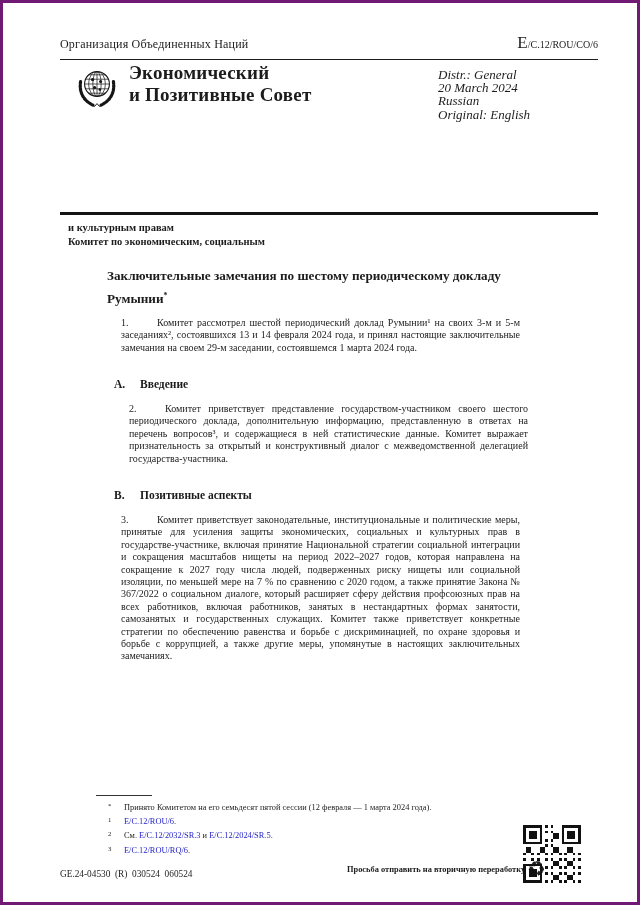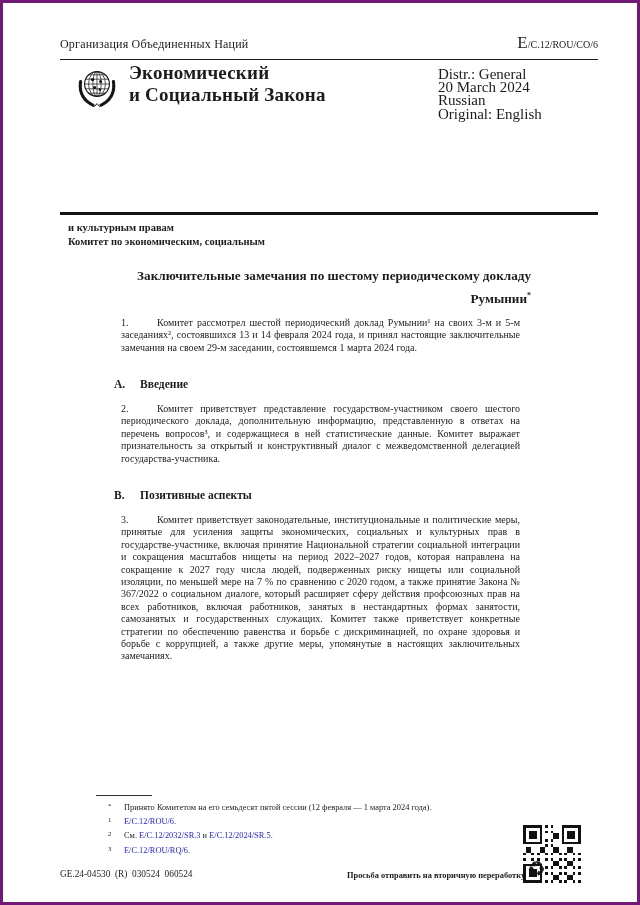--- a/index.html
+++ b/index.html
@@ -10,42 +10,42 @@
   }
   
   .masthead{position:absolute;left:57px;top:30px;width:538px;display:flex;justify-content:space-between;align-items:baseline;}
   .org-name{font-size:12px;letter-spacing:.2px;}
   .doc-symbol{font-size:10px;white-space:nowrap;}
   .doc-symbol .big-e{font-size:17px;}
   .rule-thin{position:absolute;left:57px;top:56px;width:538px;height:1px;background:#1c1c1c;}
   
   .emblem{position:absolute;left:70px;top:60px;width:48px;height:50px;}
   .council-title{position:absolute;left:126px;top:59px;font-size:19px;font-weight:bold;line-height:21.5px;letter-spacing:.2px;}
-  .distr-block{position:absolute;left:435px;top:65px;font-size:15px;line-height:13.2px;}
+  .distr-block{position:absolute;left:435px;top:65px;font-size:13px;line-height:13.2px;font-style:italic;}
   .rule-thick{position:absolute;left:57px;top:209px;width:538px;height:3px;background:#141414;}
   
   .committee{position:absolute;left:65px;top:218px;font-size:10.5px;font-weight:bold;line-height:13.8px;}
   
-  .doc-title{position:absolute;left:116px;top:263px;width:412px;font-size:13.2px;font-weight:bold;line-height:19.5px;text-align:right;}
+  .doc-title{position:absolute;left:104px;top:263px;width:412px;font-size:13.2px;font-weight:bold;line-height:19.5px;}
   .doc-title sup{font-size:8px;}
   .para{position:absolute;left:118px;width:399px;font-size:10px;line-height:12.4px;text-align:justify;}
   .para .pnum{display:inline-block;width:36px;}
-  .p1{top:314px;} .p2{top:400px;} .p3{top:511px;}
+  .p1{top:314px;} .p2{top:400px;margin-left:8px;} .p3{top:511px;}
   .sec-head{position:absolute;left:92px;width:425px;font-size:11.5px;font-weight:bold;margin-left:19px;}
   .sec-a{top:375px;} .sec-b{top:486px;}
   .sec-head .letter{display:inline-block;width:26px;}
   
   .fn-sep{position:absolute;left:93px;top:792px;width:56px;height:1px;background:#333;}
   .footnotes{position:absolute;left:105px;top:797px;width:420px;font-size:8.4px;line-height:12.2px;}
   .fn-line{white-space:nowrap;}
   .fn-marker{display:inline-block;width:16px;vertical-align:2px;font-size:6.8px;}
   .doc-link{color:#1d1dc8;margin-top:24px;}
   
   .ge-number{position:absolute;left:57px;top:866px;font-size:9.3px;white-space:pre;}
-  .recycle{position:absolute;left:344px;top:856px;display:flex;align-items:flex-end;}
+  .recycle{position:absolute;left:344px;top:856px;display:flex;align-items:center;}
   .recycle-text{font-size:8.4px;font-weight:bold;}
   .recycle-glyph{font-family:"DejaVu Sans",sans-serif;font-size:21px;line-height:21px;margin-left:2px;color:#222;}
   .qr{position:absolute;left:520px;top:822px;width:58px;height:58px;}
 </style>
 </head>
 <body>
 
 <div class="page">
 
   <div class="masthead">
@@ -81,21 +81,21 @@
       <g stroke="#161616" fill="none" stroke-linecap="round">
         <path d="M9.5,22 Q6.5,42 25,51.5" stroke-width="4" stroke-dasharray="2.6,1.7"></path>
         <path d="M50.5,22 Q53.5,42 35,51.5" stroke-width="4" stroke-dasharray="2.6,1.7"></path>
         <path d="M27,53 L30,49.5 L33,53" stroke-width="1.2"></path>
       </g>
     </svg>
   </div>
 
   <div class="council-title">
     <div>Экономический</div>
-    <div>и Социальный Закона</div>
+    <div>и Позитивные Совет</div>
   </div>
   <div class="distr-block">
     <div>Distr.: General</div>
     <div>20 March 2024</div>
     <div>Russian</div>
     <div>Original: English</div>
   </div>
 
   <div class="rule-thick"></div>
 

